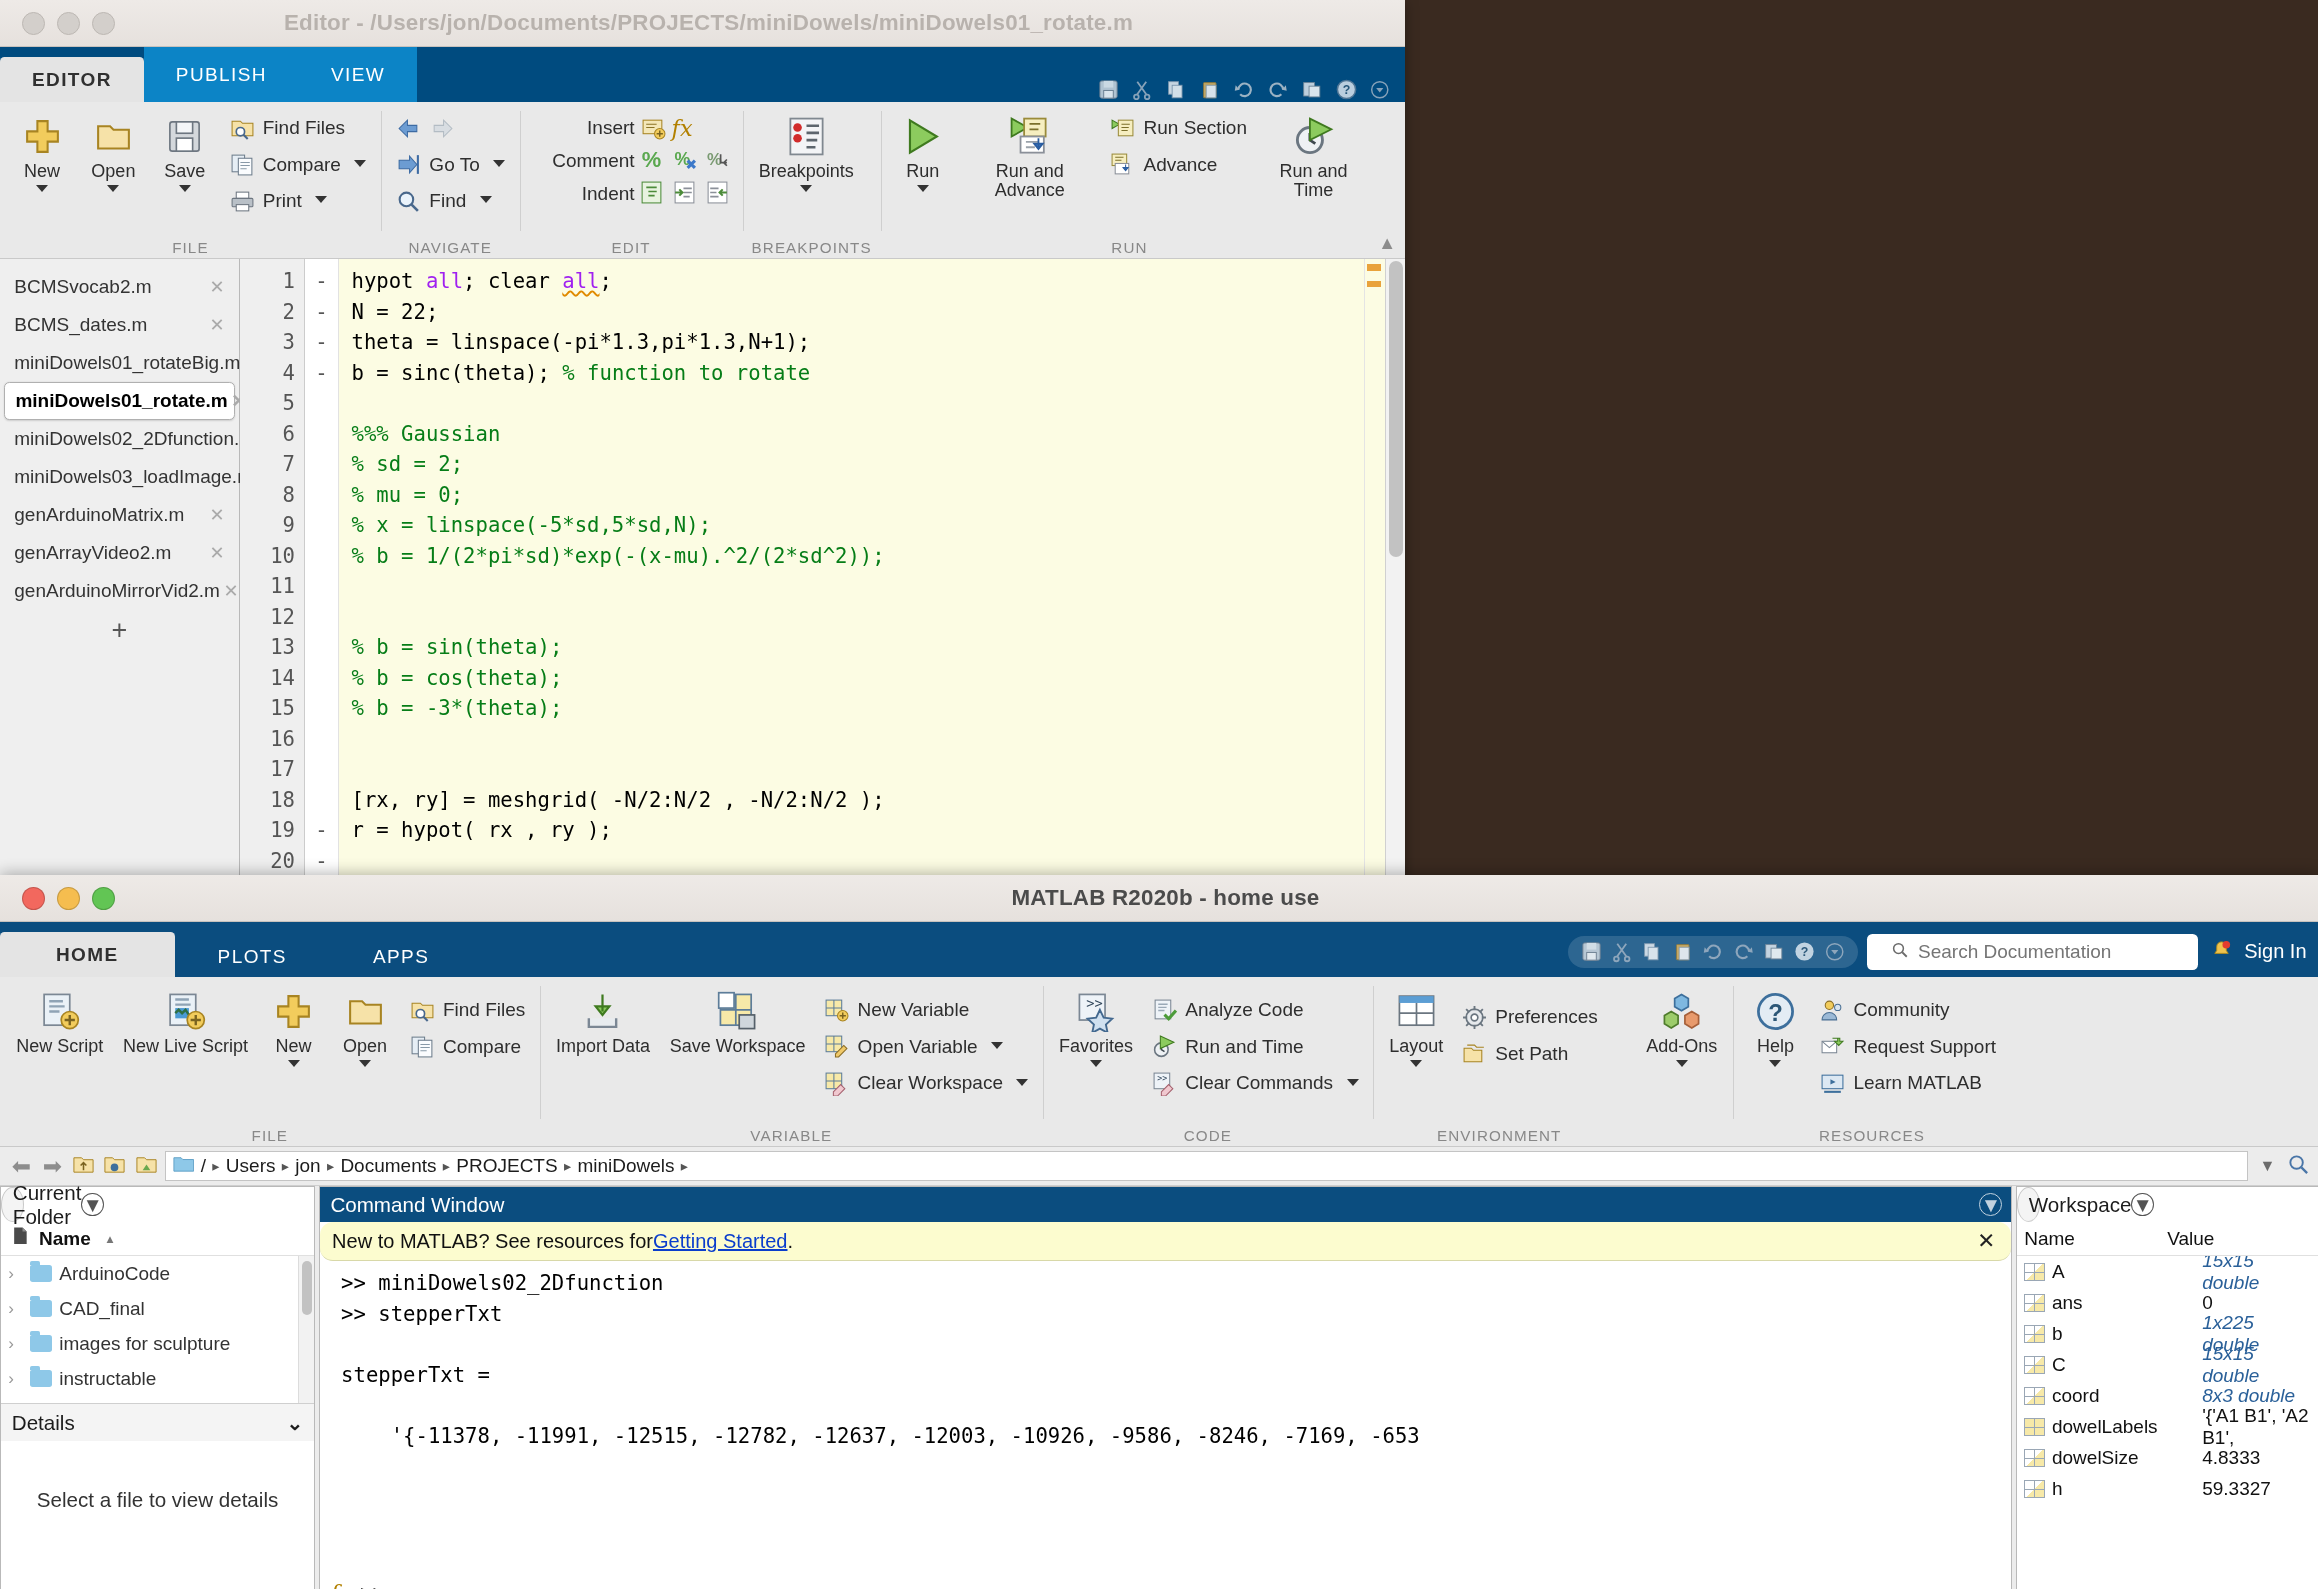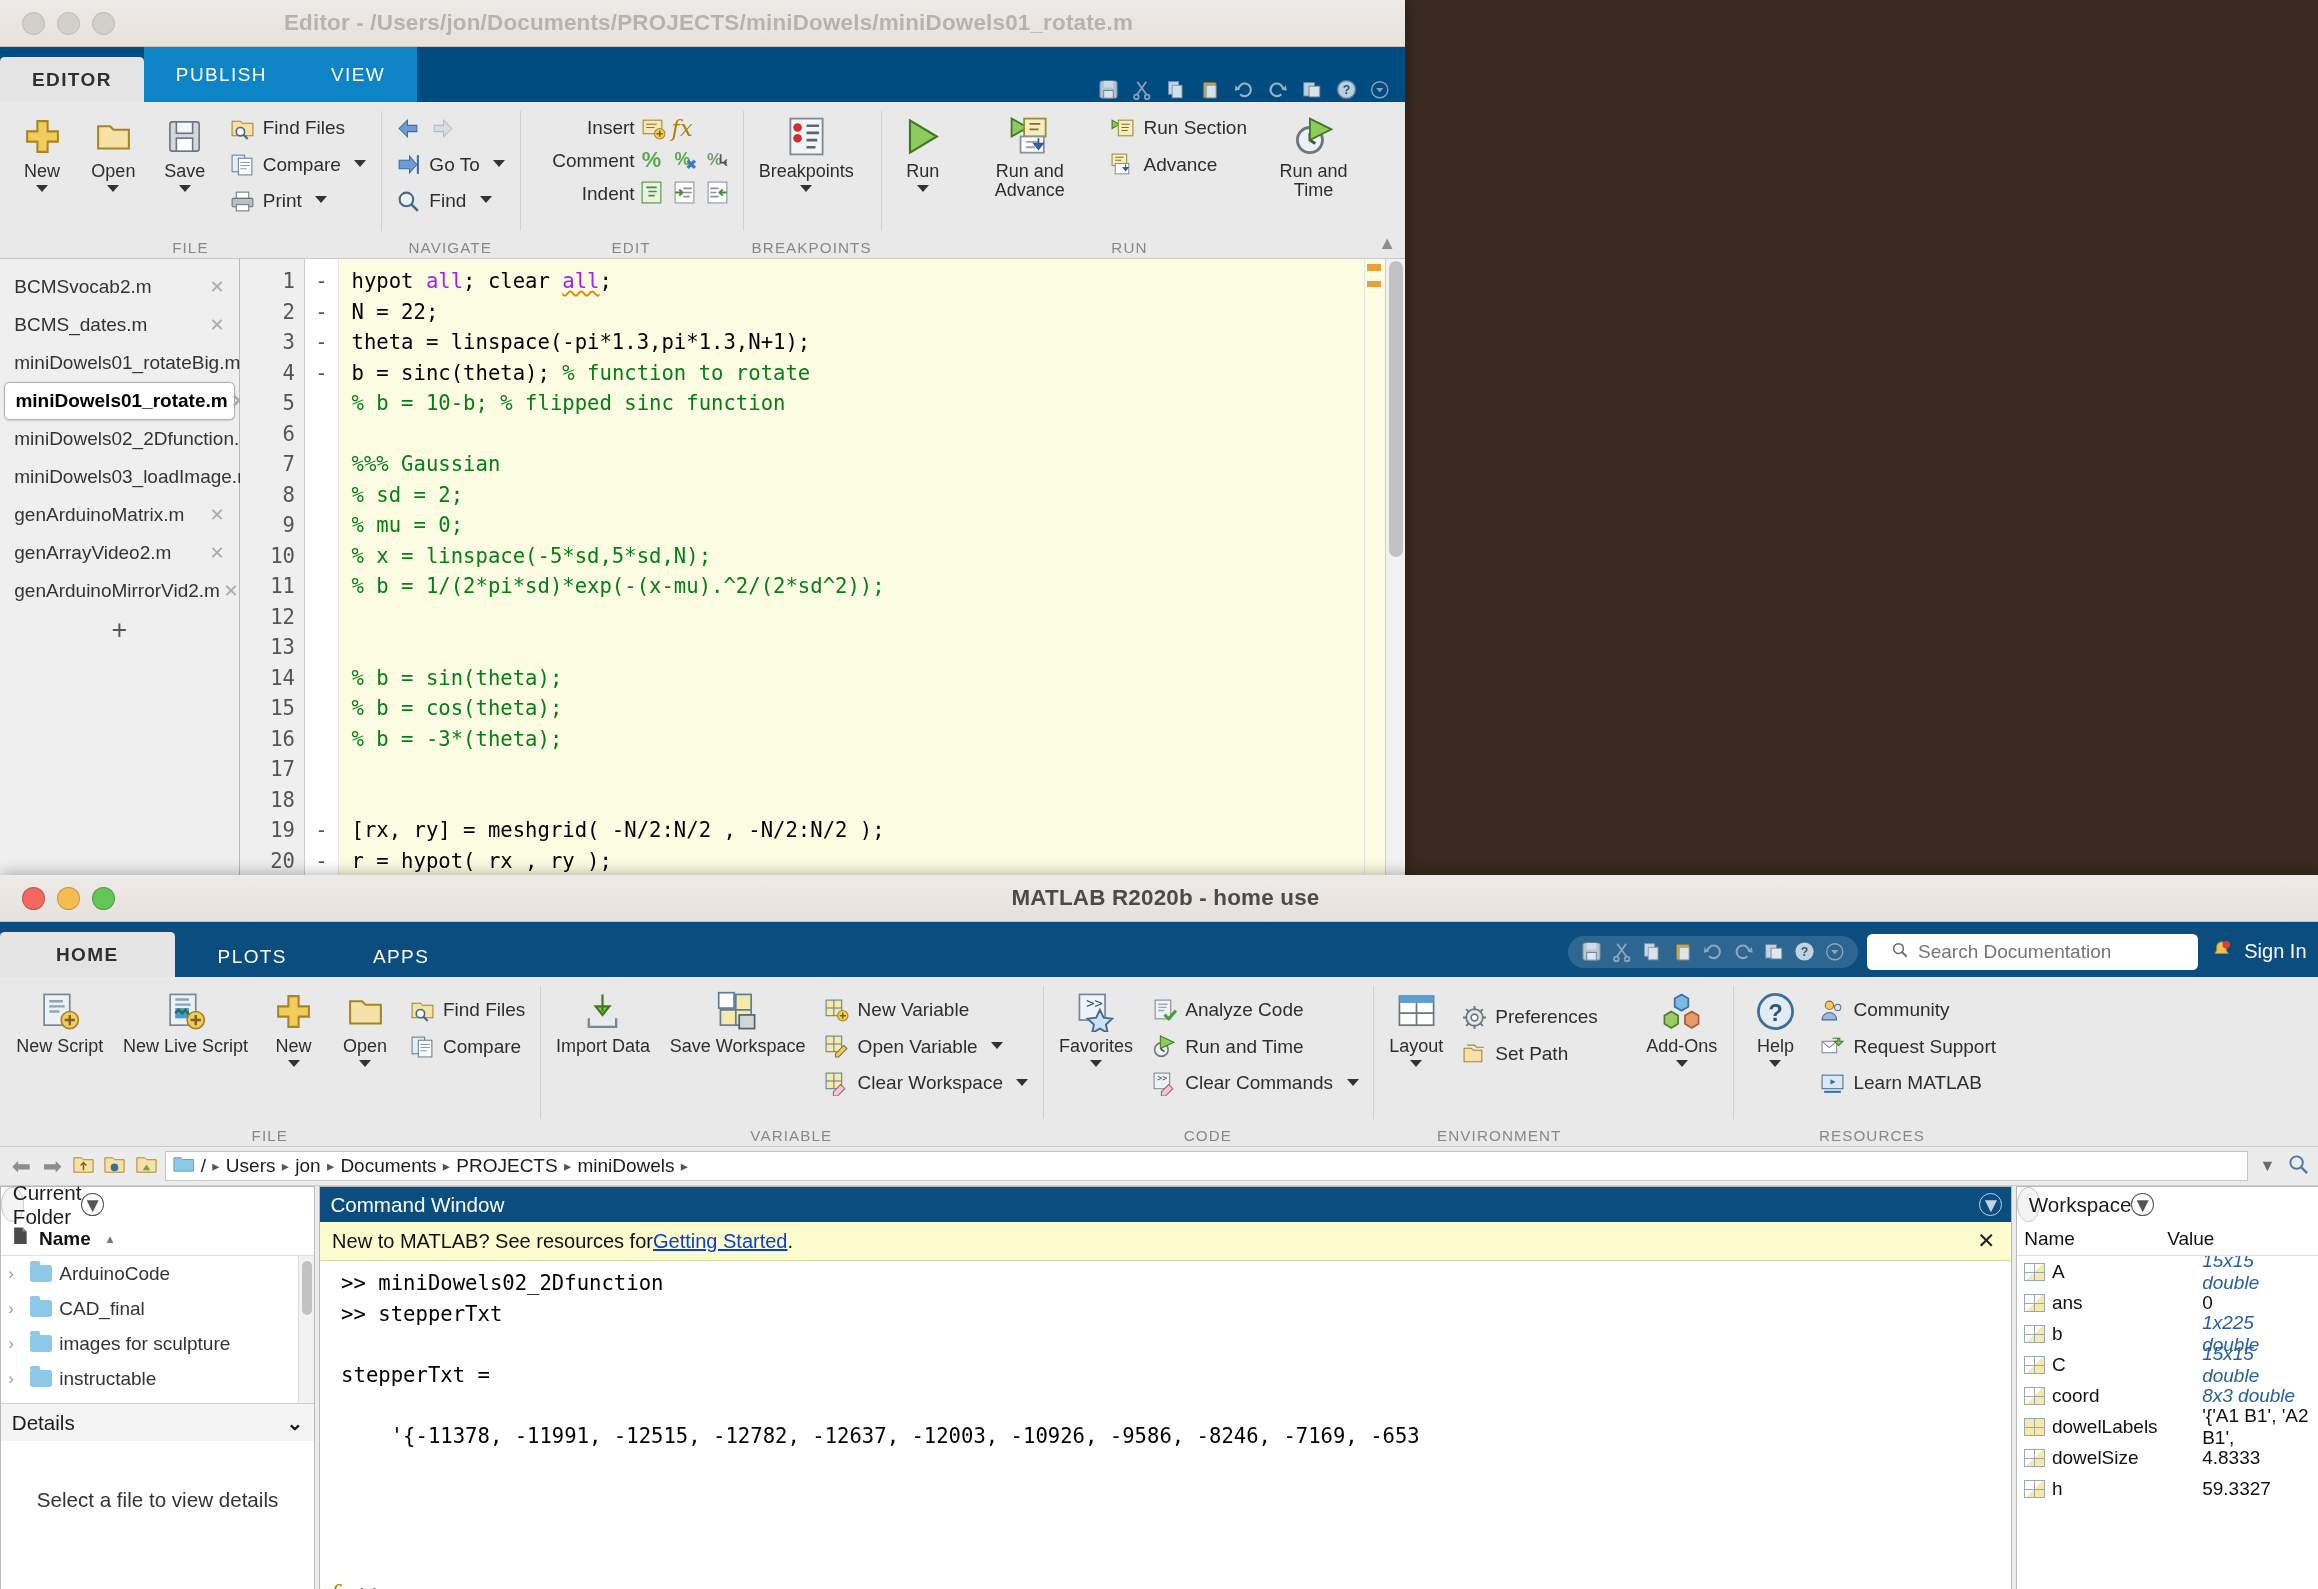--- a/index.html
+++ b/index.html
@@ -154,21 +154,21 @@
                        background:#8ec8e8; border-radius:1.8px 1.8px 0 0; }
   .details-bar { height:38px; border-top:0.9px solid #cfcfcf; background:#f4f4f4;
                  display:flex; align-items:center; justify-content:space-between;
                  padding:0 10.8px; font-size:20.6px; color:#1c1c1c; }
   .details-body { flex:1; background:#fff; display:flex; align-items:flex-start;
                   justify-content:center; padding-top:47px; font-size:20.6px; color:#333; }
 
   
   #command-window { flex:1; margin:0 3.6px; }
   .notice { background:#fcfccf; border-bottom:0.9px solid #d8d8a8; height:39px;
-            display:flex; align-items:center; padding:0 12.5px; font-size:20px; color:#111; }
+            display:flex; align-items:center; padding:0 12.5px; font-size:20px; color:#111;border-radius:13px; }
   .notice a { color:#0b3ecc; text-decoration:underline; }
   .notice .close { margin-left:auto; font-size:21.5px; color:#222; padding:0 3.6px; }
   .cw-body { flex:1; background:#fff; padding:7.2px 0 0 21.5px; position:relative; overflow:hidden; }
   .cw-line { font-family:"DejaVu Sans Mono", monospace; font-size:20.6px; color:#000;
              line-height:30.5px; white-space:pre; }
   .cw-prompt-row { display:flex; align-items:center; gap:9px; position:absolute;
                    left:10.8px; bottom:27px; }
   .fx { font-family:"DejaVu Serif", serif; font-style:italic; color:#b28000; font-size:22.4px; }
 
   
@@ -592,21 +592,20 @@
           <div class="bp"></div>
           <div class="bp"></div>
           <div class="bp">-</div>
           <div class="bp">-</div>
         </div>
       <div class="codearea" id="codearea">
           <div class="cl"><span>hypot </span><span class="kw">all</span><span>; clear </span><span class="kw warn">all</span><span>;</span></div>
           <div class="cl"><span>N = 22;</span></div>
           <div class="cl"><span>theta = linspace(-pi*1.3,pi*1.3,N+1);</span></div>
           <div class="cl"><span>b = sinc(theta); </span><span class="cm">% function to rotate</span></div>
-          <div class="cl"><span class="cm">% b = 10-b; % flipped sinc function</span></div>
           <div class="cl"><span></span></div>
           <div class="cl"><span class="cm">%%% Gaussian</span></div>
           <div class="cl"><span class="cm">% sd = 2;</span></div>
           <div class="cl"><span class="cm">% mu = 0;</span></div>
           <div class="cl"><span class="cm">% x = linspace(-5*sd,5*sd,N);</span></div>
           <div class="cl"><span class="cm">% b = 1/(2*pi*sd)*exp(-(x-mu).^2/(2*sd^2));</span></div>
           <div class="cl"><span></span></div>
           <div class="cl"><span></span></div>
           <div class="cl"><span class="cm">% b = sin(theta);</span></div>
           <div class="cl"><span class="cm">% b = cos(theta);</span></div>

